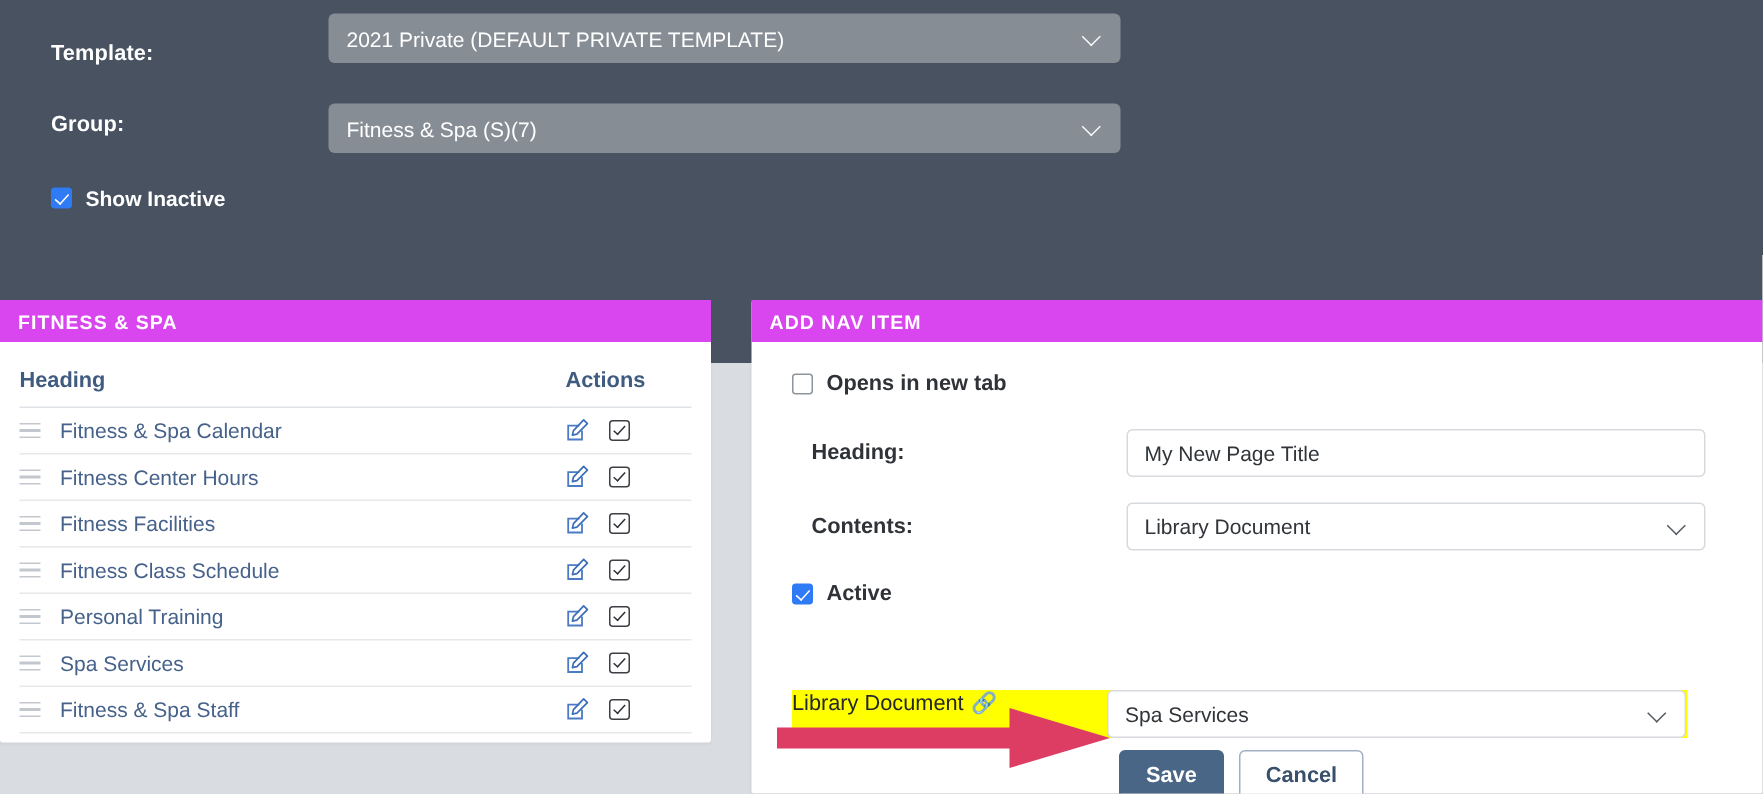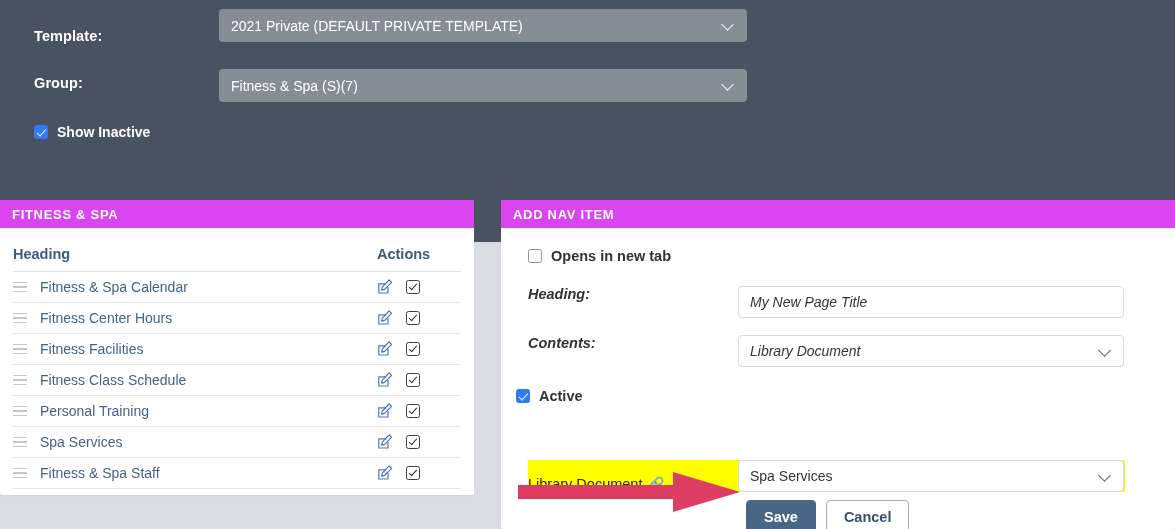--- a/index.html
+++ b/index.html
@@ -177,22 +177,22 @@
   #right-card {
     left: 501px; top: 200px;
     width: 674px;
     height: 329px;
     box-shadow: 0 1px 2px rgba(0,0,0,.06);
   }
   .form-body { padding: 20px 0 0 0; position: relative; height: 301px; }
 
   .form-row {
     display: flex;
-    padding-left: 27px;
-    font-style: italic;
+    align-items: center;
+    padding-left: 40px;
   }
   .form-label {
     width: 210px;
     font-size: 14.5px;
     color: #2f3338;
     font-weight: bold;
     flex: 0 0 auto;
   }
   .text-input {
     width: 386px;
@@ -223,21 +223,21 @@
   .light-select .sel-value { flex: 1; }
   .light-select .chev { color: #4b5058; }
 
   .chk-label-light { font-size: 14.5px; color: #2f3338; font-weight: bold; }
 
   .hl-row {
     position: absolute;
     left: 27px; top: 232px;
     width: 597px;
     display: flex;
-    align-items: flex-end;
+    align-items: flex-start;
     background: #ffff00;
   }
   .hl-row .form-label { width: 210px; font-weight: normal; font-size: 14.5px; color: #24272b;}
   .link-icon { font-size: 14px; margin-left: 5px; color: #24272b; }
 
   .btn-row {
     position: absolute;
     left: 746px; top: 500px;
     display: flex;
     gap: 10px;
@@ -488,21 +488,21 @@
       </div>
 
       <div class="form-row" style="margin-top:17px;">
         <span class="form-label">Contents:</span>
         <div class="light-select">
           <span class="sel-value">Library Document</span>
           <span class="chev"></span>
         </div>
       </div>
 
-      <div class="chk-row" style="padding-left:15px; margin-top:21px;align-items:center;">
+      <div class="chk-row" style="padding-left:27px; margin-top:21px;align-items:center;">
         <span class="chk checked"></span>
         <span class="chk-label-light">Active</span>
       </div>
 
       <div class="hl-row">
         <span class="form-label">
           <span>Library Document</span><span class="link-icon">🔗</span>
         </span>
         <div class="light-select">
           <span class="sel-value">Spa Services</span>

